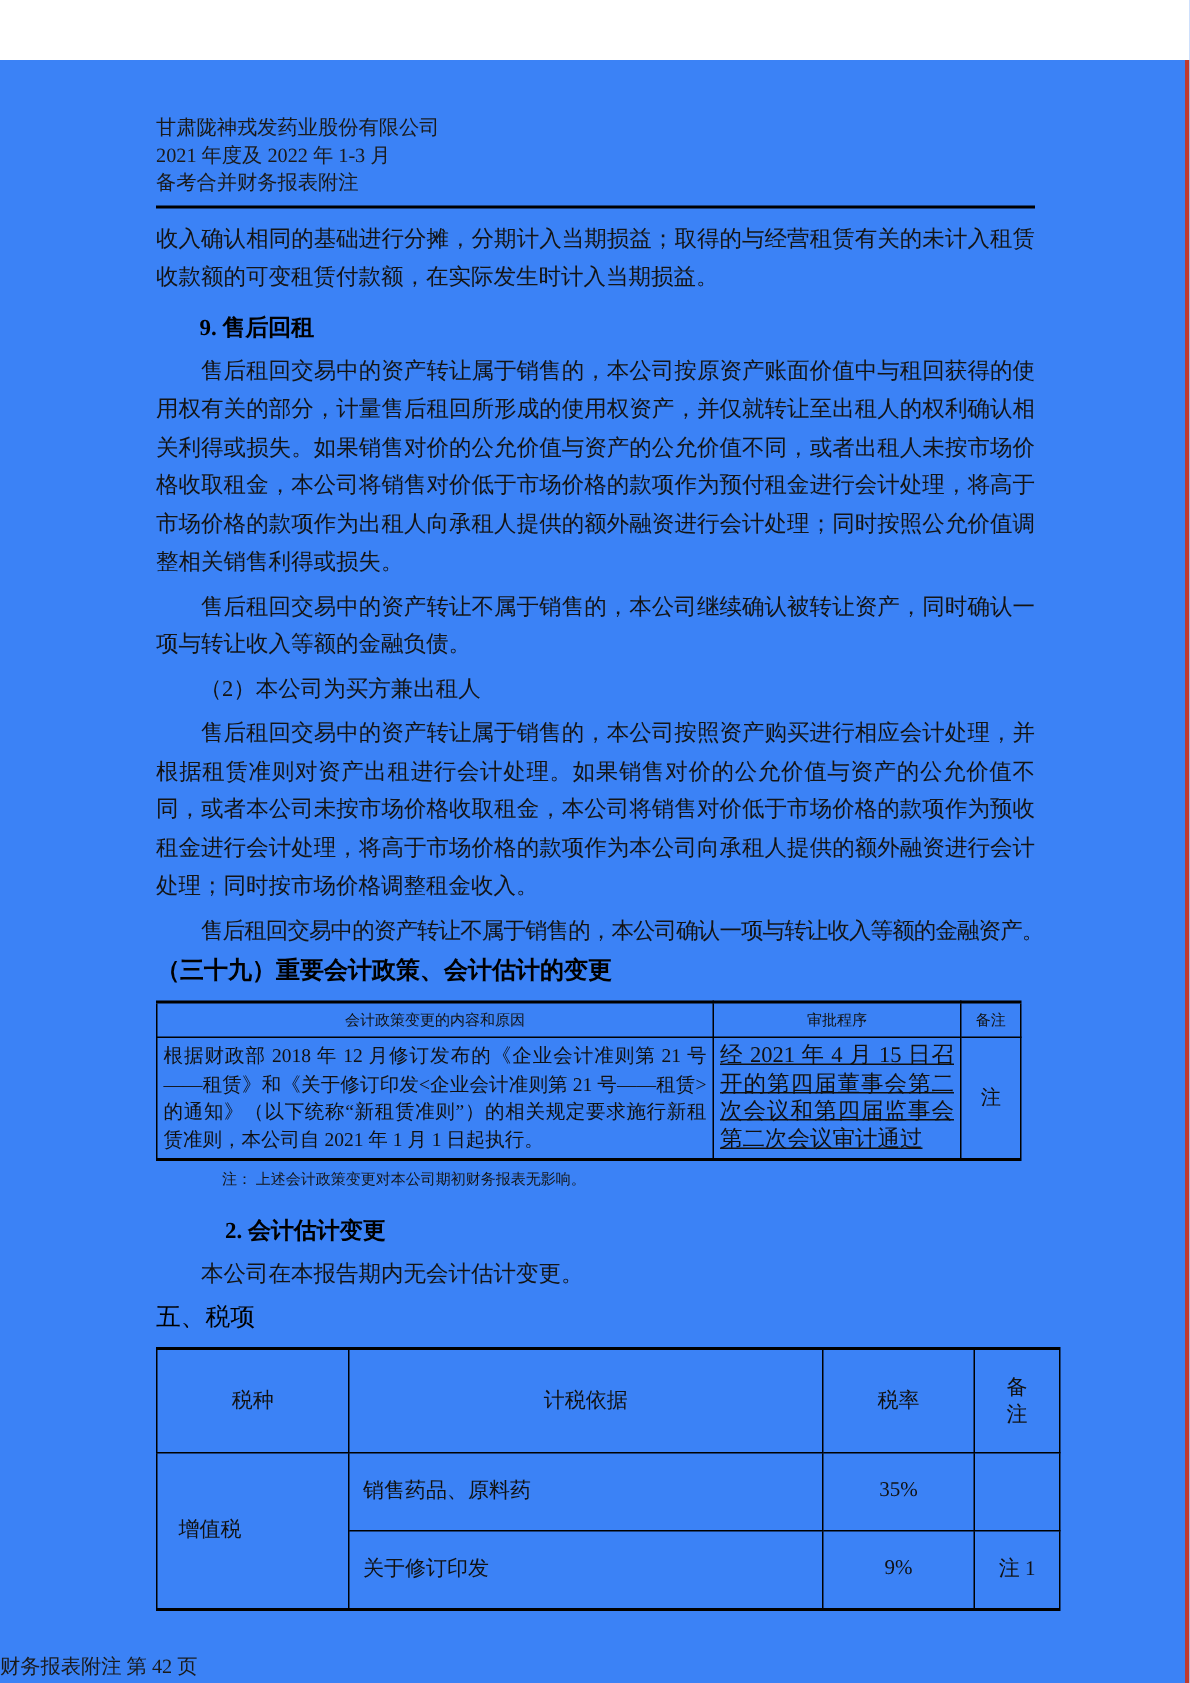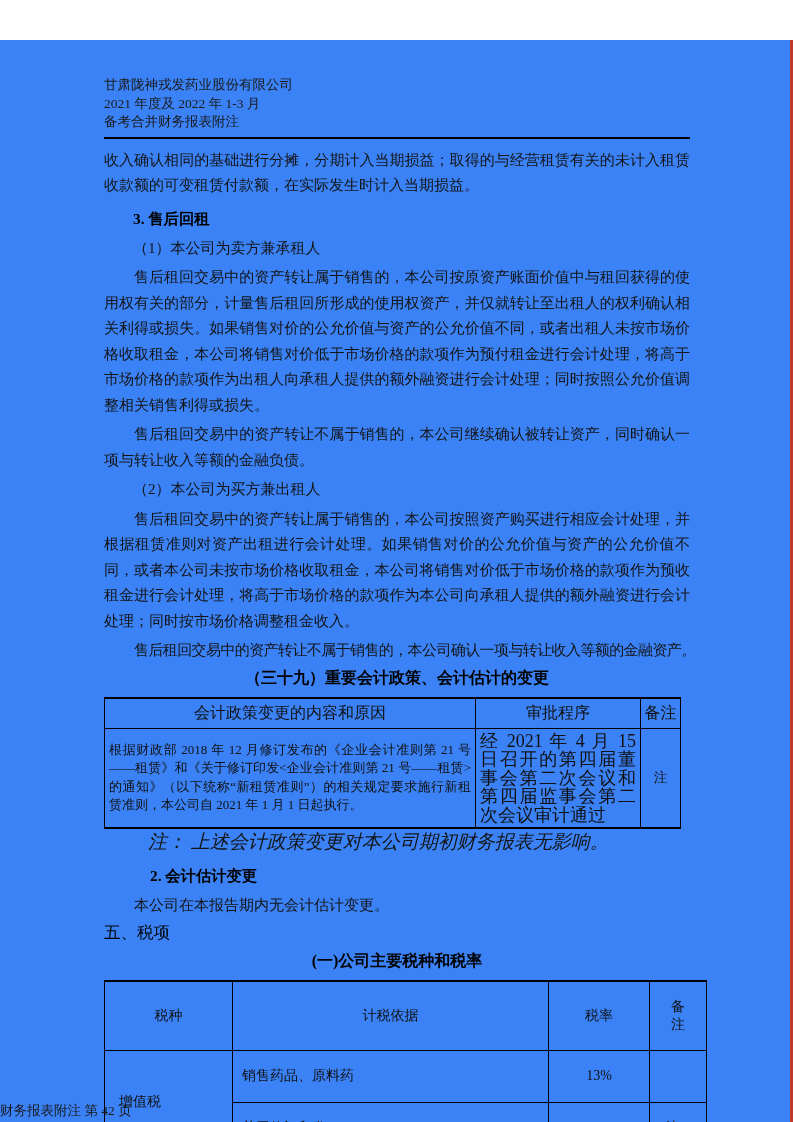--- a/index.html
+++ b/index.html
@@ -26,43 +26,43 @@
     text-align:justify;text-indent:2em;color:#141414;
   }
   .no-indent{text-indent:0;}
   .one-line{white-space:nowrap;letter-spacing:-0.6px;text-indent:2em;}
   .h-bold{font-weight:bold;font-size:15.3px;line-height:26px;margin:0;color:#000;}
   .ml-2em{margin-left:29px;}
   .ml-num{margin-left:46px;}
   .mt4{margin-top:4px;}.mt6{margin-top:6px;}.mt7{margin-top:7px;}
   .mt8{margin-top:8px;}.mt9{margin-top:9px;}.mt10{margin-top:10px;}
   .mt14{margin-top:14px;}
-  .sec-heading{font-weight:bold;font-size:16px;line-height:27px;margin:0;color:#000;text-align:center;}
+  .sec-heading{font-weight:bold;font-size:16px;line-height:27px;margin:0;color:#000;}
   .big-heading{font-weight:normal;font-size:16.5px;line-height:28px;margin:0;color:#000;}
   table{border-collapse:collapse;table-layout:fixed;}
   .tbl1{width:576px;margin-top:6px;border-top:2.5px solid #000;border-bottom:2.5px solid #000;}
   .tbl1 th,.tbl1 td{border:1px solid #000;}
-  .tbl1 th{font-weight:normal;font-size:16px;text-align:center;padding:4px 2px;}
+  .tbl1 th{font-weight:normal;font-size:10px;text-align:center;padding:4px 2px;}
   .tbl1 .cell-content{font-size:13px;line-height:18.5px;text-align:justify;padding:3px 4px;vertical-align:middle;}
-  .tbl1 .cell-approval{font-size:18px;line-height:18.5px;text-align:justify;padding:3px 4px;vertical-align:middle;}
+  .tbl1 .cell-approval{font-size:15px;line-height:18.5px;text-align:justify;padding:3px 4px;vertical-align:middle;text-decoration:underline;}
   .tbl1 .cell-remark{font-size:13.5px;text-align:center;vertical-align:middle;}
   .tbl1 tr:first-child th{border-top:none;}
   .tbl1 tr:last-child td{border-bottom:none;}
   .tbl1 th:first-child,.tbl1 td:first-child{border-left:1px solid #000;}
   .tbl2{width:602px;margin-top:6px;border-top:2.5px solid #000;border-bottom:2.5px solid #000;}
   .tbl2 th,.tbl2 td{border:1px solid #000;font-weight:normal;}
   .tbl2 th{font-size:14px;text-align:center;height:28px;padding:16px;}
   .tbl2 td{font-size:14px;height:31px;padding:10px 6px;}
   .tbl2 .cell-taxtype{padding-left:14px;vertical-align:middle;}
   .tbl2 .cell-basis{text-align:left;padding-left:9px;}
   .tbl2 .cell-rate{text-align:center;}
   .tbl2 .cell-remark2{text-align:center;}
   .tbl2 tr:first-child th{border-top:none;}
   .tbl2 tr:last-child td{border-bottom:none;}
-  .note-line{font-size:19px;line-height:26px;margin:0 0 0 44px;color:#141414;font-style:italic;}
+  .note-line{font-size:10px;line-height:26px;margin:0 0 0 44px;color:#141414;}
   .doc-footer{
     position:absolute;left:0;top:1062px;width:793px;
     text-align:left;font-size:13.5px;color:#1a1a1a;
   }
 </style>
 </head>
 <body>
 
 <div class="page">
   <div class="edge-bar"></div>
@@ -71,23 +71,22 @@
 
     <div class="doc-header">
       <div>甘肃陇神戎发药业股份有限公司</div>
       <div>2021 年度及 2022 年 1-3 月</div>
       <div>备考合并财务报表附注</div>
       <div class="header-rule"></div>
     </div>
 
     <p class="body-p no-indent mt9">收入确认相同的基础进行分摊，分期计入当期损益；取得的与经营租赁有关的未计入租赁收款额的可变租赁付款额，在实际发生时计入当期损益。</p>
 
-    <p class="h-bold ml-2em mt7">3. 售后回租</p>
+    <p class="h-bold ml-2em mt7">9. 售后回租</p>
 
-    <p class="body-p no-indent ml-2em mt4">（1）本公司为卖方兼承租人</p>
 
     <p class="body-p mt4">售后租回交易中的资产转让属于销售的，本公司按原资产账面价值中与租回获得的使用权有关的部分，计量售后租回所形成的使用权资产，并仅就转让至出租人的权利确认相关利得或损失。如果销售对价的公允价值与资产的公允价值不同，或者出租人未按市场价格收取租金，本公司将销售对价低于市场价格的款项作为预付租金进行会计处理，将高于市场价格的款项作为出租人向承租人提供的额外融资进行会计处理；同时按照公允价值调整相关销售利得或损失。</p>
 
     <p class="body-p mt4">售后租回交易中的资产转让不属于销售的，本公司继续确认被转让资产，同时确认一项与转让收入等额的金融负债。</p>
 
     <p class="body-p no-indent ml-2em mt4">（2）本公司为买方兼出租人</p>
 
     <p class="body-p mt4">售后租回交易中的资产转让属于销售的，本公司按照资产购买进行相应会计处理，并根据租赁准则对资产出租进行会计处理。如果销售对价的公允价值与资产的公允价值不同，或者本公司未按市场价格收取租金，本公司将销售对价低于市场价格的款项作为预收租金进行会计处理，将高于市场价格的款项作为本公司向承租人提供的额外融资进行会计处理；同时按市场价格调整租金收入。</p>
 
     <p class="body-p one-line mt4">售后租回交易中的资产转让不属于销售的，本公司确认一项与转让收入等额的金融资产。</p>
@@ -116,40 +115,39 @@
       </table>
 
     <p class="note-line mt6">注： 上述会计政策变更对本公司期初财务报表无影响。</p>
 
     <p class="h-bold ml-num mt8">2. 会计估计变更</p>
 
     <p class="body-p mt4">本公司在本报告期内无会计估计变更。</p>
 
     <p class="big-heading ml-2em mt14">五、税项</p>
 
-    <p class="sec-heading ml-2em mt6">(一)公司主要税种和税率</p>
 
     <table class="tbl2">
       <colgroup>
           <col style="width:128px">
           <col style="width:316px">
           <col style="width:101px">
           <col style="width:57px">
         </colgroup>
       <tbody>
           <tr>
         <th>税种</th>
         <th>计税依据</th>
         <th>税率</th>
         <th>备注</th>
       </tr>
       <tr>
         <td class="cell-taxtype" rowspan="2">增值税</td>
         <td class="cell-basis">销售药品、原料药</td>
-        <td class="cell-rate">13%</td>
+        <td class="cell-rate">35%</td>
         <td class="cell-remark2"></td>
       </tr>
       <tr>
         <td class="cell-basis">关于修订印发</td>
         <td class="cell-rate">9%</td>
         <td class="cell-remark2">注 1</td>
       </tr>
     </tbody>
       </table>
 

